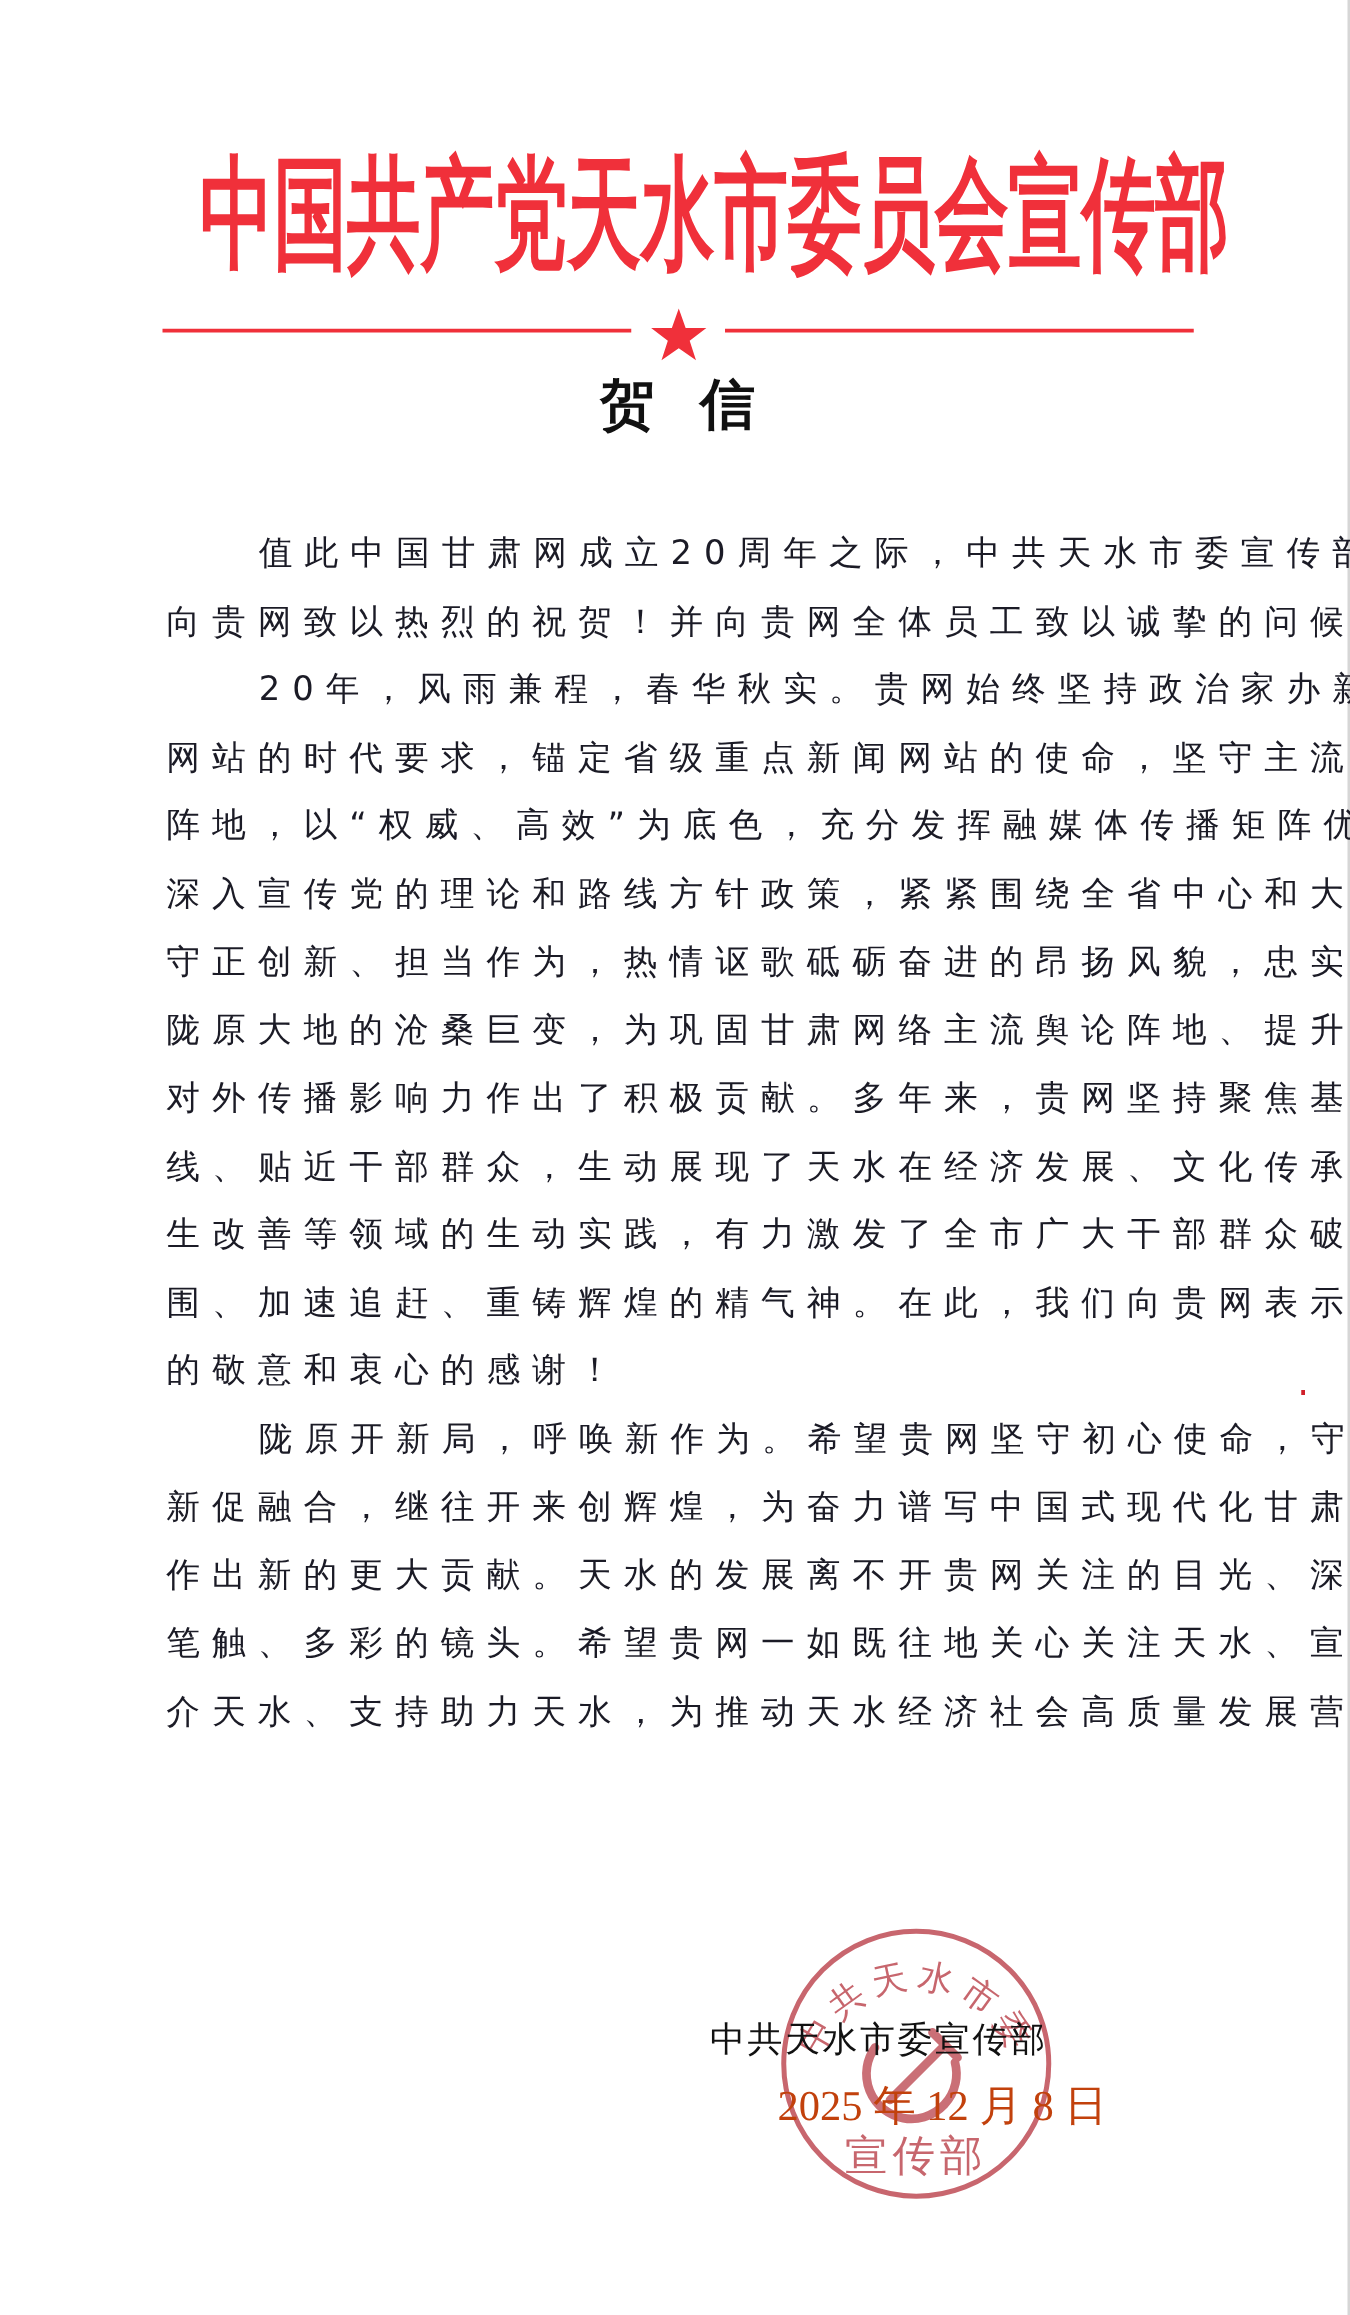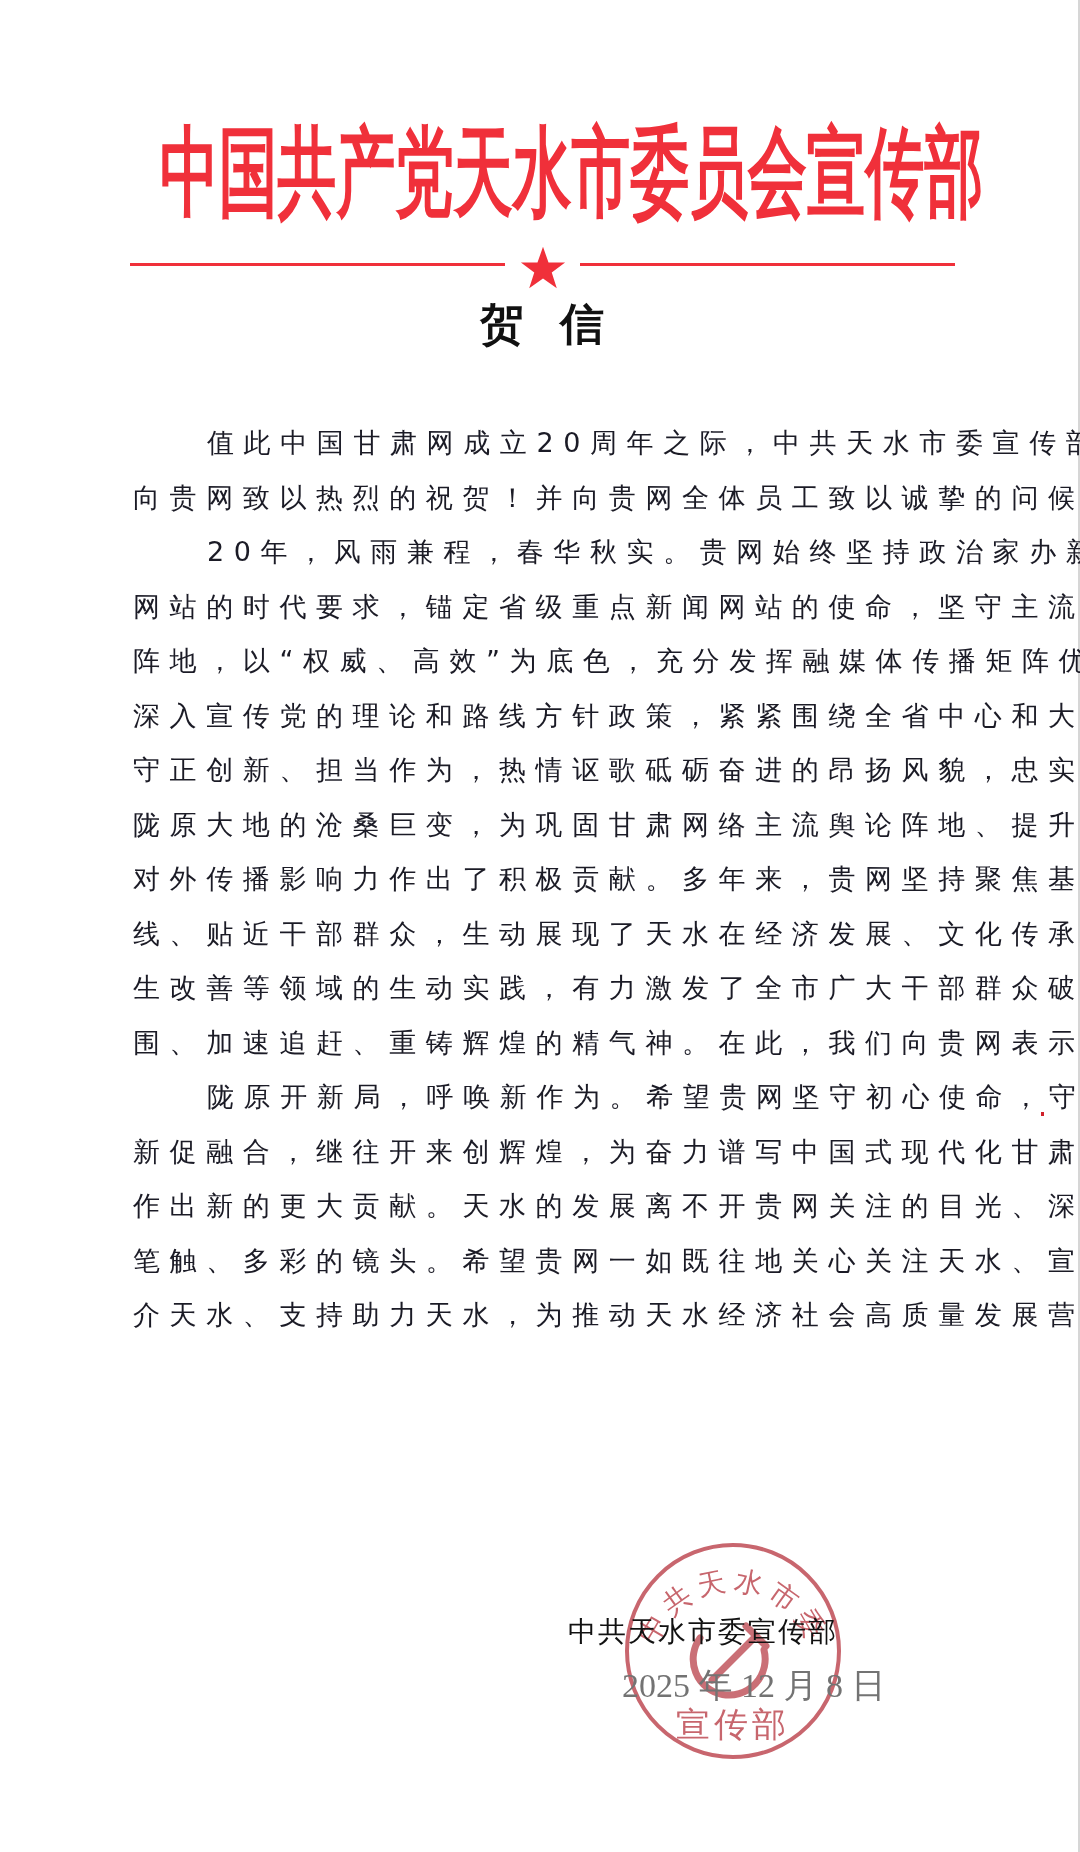--- a/index.html
+++ b/index.html
@@ -36,21 +36,21 @@
   .stamp {
     position: absolute; left: 622px; top: 1540px; width: 222px; height: 222px;
   }
   .signature {
     position: absolute; left: 568px; top: 1612px; width: 270px;
     font-family: "DejaVu Sans", sans-serif; font-size: 28px; line-height: 40px; color: #111;
     letter-spacing: 2px; white-space: nowrap;
   }
   .date {
     position: absolute; left: 622px; top: 1666px; width: 240px;
-    font-family: "Liberation Serif", serif; font-size: 34px; line-height: 40px; color: #737373;
+    font-family: "Liberation Serif", serif; font-size: 34px; line-height: 40px; color: #c2410c;
     white-space: nowrap;
   }
   .dot { position: absolute; left: 1041px; top: 1112px; width: 3px; height: 4px; background: #d0202a; }
 </style>
 </head>
 <body>
 
 <div class="right-edge"></div>
 
 <div class="header-title"><span>中国共产党天水市委员会宣传部</span></div>
@@ -72,20 +72,21 @@
   <span class="line indent">20年，风雨兼程，春华秋实。贵网始终坚持政治家办新闻</span>
   <span class="line">网站的时代要求，锚定省级重点新闻网站的使命，坚守主流舆论</span>
   <span class="line">阵地，以“权威、高效”为底色，充分发挥融媒体传播矩阵优势，</span>
   <span class="line">深入宣传党的理论和路线方针政策，紧紧围绕全省中心和大局，</span>
   <span class="line">守正创新、担当作为，热情讴歌砥砺奋进的昂扬风貌，忠实记录</span>
   <span class="line">陇原大地的沧桑巨变，为巩固甘肃网络主流舆论阵地、提升区域</span>
   <span class="line">对外传播影响力作出了积极贡献。多年来，贵网坚持聚焦基层一</span>
   <span class="line">线、贴近干部群众，生动展现了天水在经济发展、文化传承、民</span>
   <span class="line">生改善等领域的生动实践，有力激发了全市广大干部群众破局突</span>
   <span class="line">围、加速追赶、重铸辉煌的精气神。在此，我们向贵网表示由衷</span>
+  <span class="line">的敬意和衷心的感谢！</span>
   <span class="line indent">陇原开新局，呼唤新作为。希望贵网坚守初心使命，守正创</span>
   <span class="line">新促融合，继往开来创辉煌，为奋力谱写中国式现代化甘肃篇章</span>
   <span class="line">作出新的更大贡献。天水的发展离不开贵网关注的目光、深情的</span>
   <span class="line">笔触、多彩的镜头。希望贵网一如既往地关心关注天水、宣传推</span>
   <span class="line">介天水、支持助力天水，为推动天水经济社会高质量发展营造更</span>
 </div>
 
 <div class="dot"></div>
 
 <svg class="stamp" viewBox="0 0 222 222">

